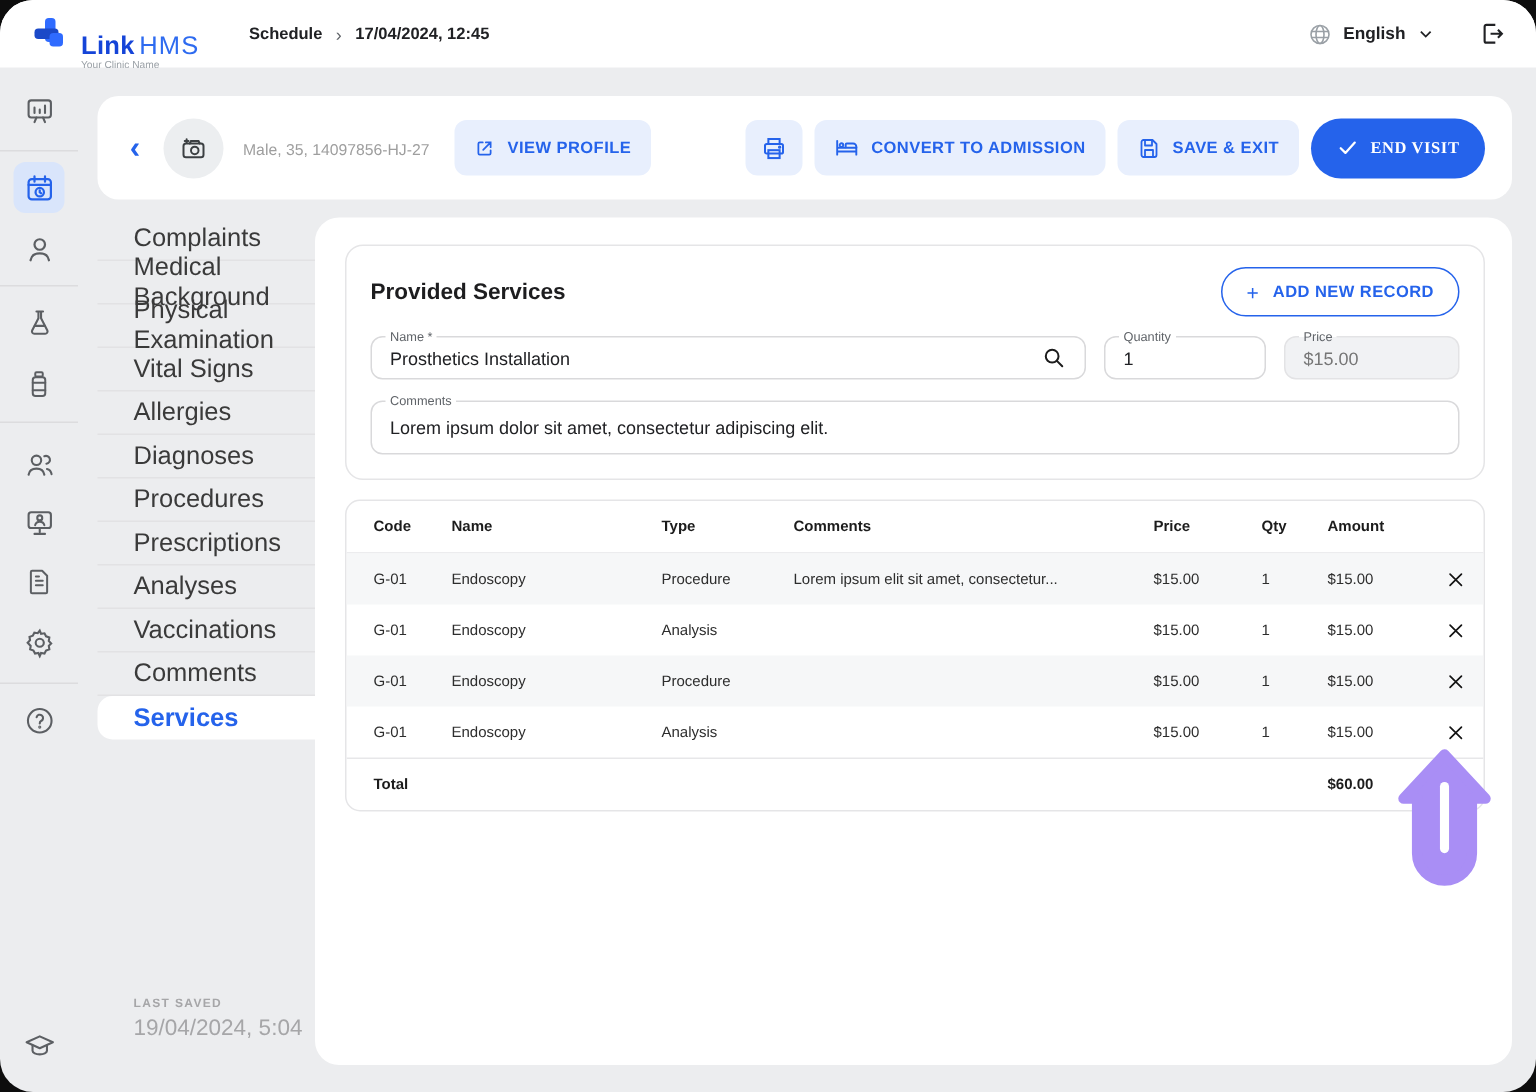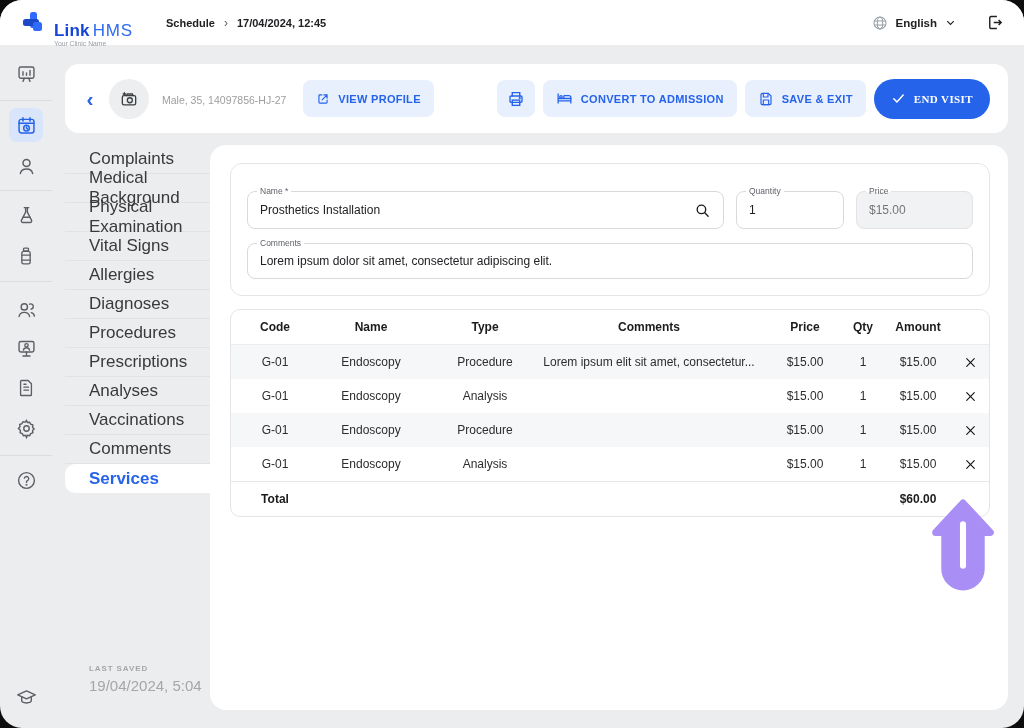--- a/index.html
+++ b/index.html
@@ -94,42 +94,42 @@
   .box-title { font-size:15px; font-weight:700; color:#1d1d1f; }
   .add-btn {
     display:flex; align-items:center; gap:9px; background:#fff; cursor:pointer; font-family:inherit;
     border:1.5px solid #2563eb; color:#2563eb; border-radius:17px; height:33px; padding:0 16px;
     font-size:11px; font-weight:700; letter-spacing:.3px;
   }
   .add-plus { font-size:14px; font-weight:500; line-height:1; }
 
   .fields-row { display:flex; gap:12px; margin-top:13px; }
   .field {
-    position:relative; border:1px solid #d9d9db; border-radius:8px; height:38px;
+    position:relative; border:1px solid #d9d9db; border-radius:8px; height:29px;
     display:flex; align-items:center; padding:0 12px; background:#fff;
   }
   .field-label {
     position:absolute; top:-5px; left:9px; font-size:8.5px; color:#5f6368;
     background:#fff; padding:0 3px; line-height:1.1;
   }
   .field-value { font-size:12px; color:#202124; }
   .field-name { flex:1; }
   .field-qty { width:108px; }
   .field-price { width:117px; background:#f1f2f4; border-color:#e3e3e5; }
   .field-price .field-value { color:#767676; }
   .field-price .field-label { background:linear-gradient(#fff 52%, #f1f2f4 48%); }
   .search-icon { margin-left:auto; display:flex; color:#1c1c1c; cursor:pointer; }
   .field-comments { margin-top:14px; height:36px; }
 
   
   .table-box { margin-top:13px; border:1px solid #e5e5e7; border-radius:10px; overflow:hidden; }
   .trow {
     display:grid;
     grid-template-columns:52px 140px 88px 240px 72px 44px 66px 1fr;
-    padding-left:18px; align-items:center; height:34px; font-size:12px; color:#2d2d2d;text-align:center;
+    padding-left:18px; align-items:center; height:34px; font-size:10px; color:#2d2d2d;
   }
   .trow.thead { height:35px; font-weight:700; color:#1c1c1c; border-bottom:1px solid #ececee; }
   .trow.stripe { background:#f6f7f8; }
   .trow.total-row { height:35px; border-top:1px solid #e7e7e9; font-weight:700; color:#1c1c1c; }
   .cell-del { justify-self:center; display:flex; align-items:center; cursor:pointer; color:#141414; }
   .comments-cell { white-space:nowrap; overflow:hidden; }
 
   
   .cursor-arrow { position:absolute; left:929px; top:496px; width:68px; height:97px; z-index:20; pointer-events:none; }
 </style>
@@ -328,20 +328,27 @@
       <div class="nav-item active">Services</div>
       <div class="last-saved">
         <div class="last-saved-label">LAST SAVED</div>
         <div class="last-saved-value">19/04/2024, 5:04</div>
       </div>
     </div>
 
     <div class="main-card">
 
       <div class="services-box">
+        <div class="box-head">
+          <div class="box-title">Provided Services</div>
+          <button class="add-btn">
+            <span class="add-plus">+</span>
+            <span>ADD NEW RECORD</span>
+          </button>
+        </div>
         <div class="fields-row">
           <div class="field field-name">
             <span class="field-label">Name *</span>
             <span class="field-value">Prosthetics Installation</span>
             <span class="search-icon">
               <svg width="17" height="17" viewBox="0 0 24 24" fill="none" stroke="currentColor" stroke-width="1.9" stroke-linecap="round">
                 <circle cx="10.5" cy="10.5" r="6"></circle>
                   <path d="M15.2 15.2L20 20"></path>
               </svg>
             </span>

